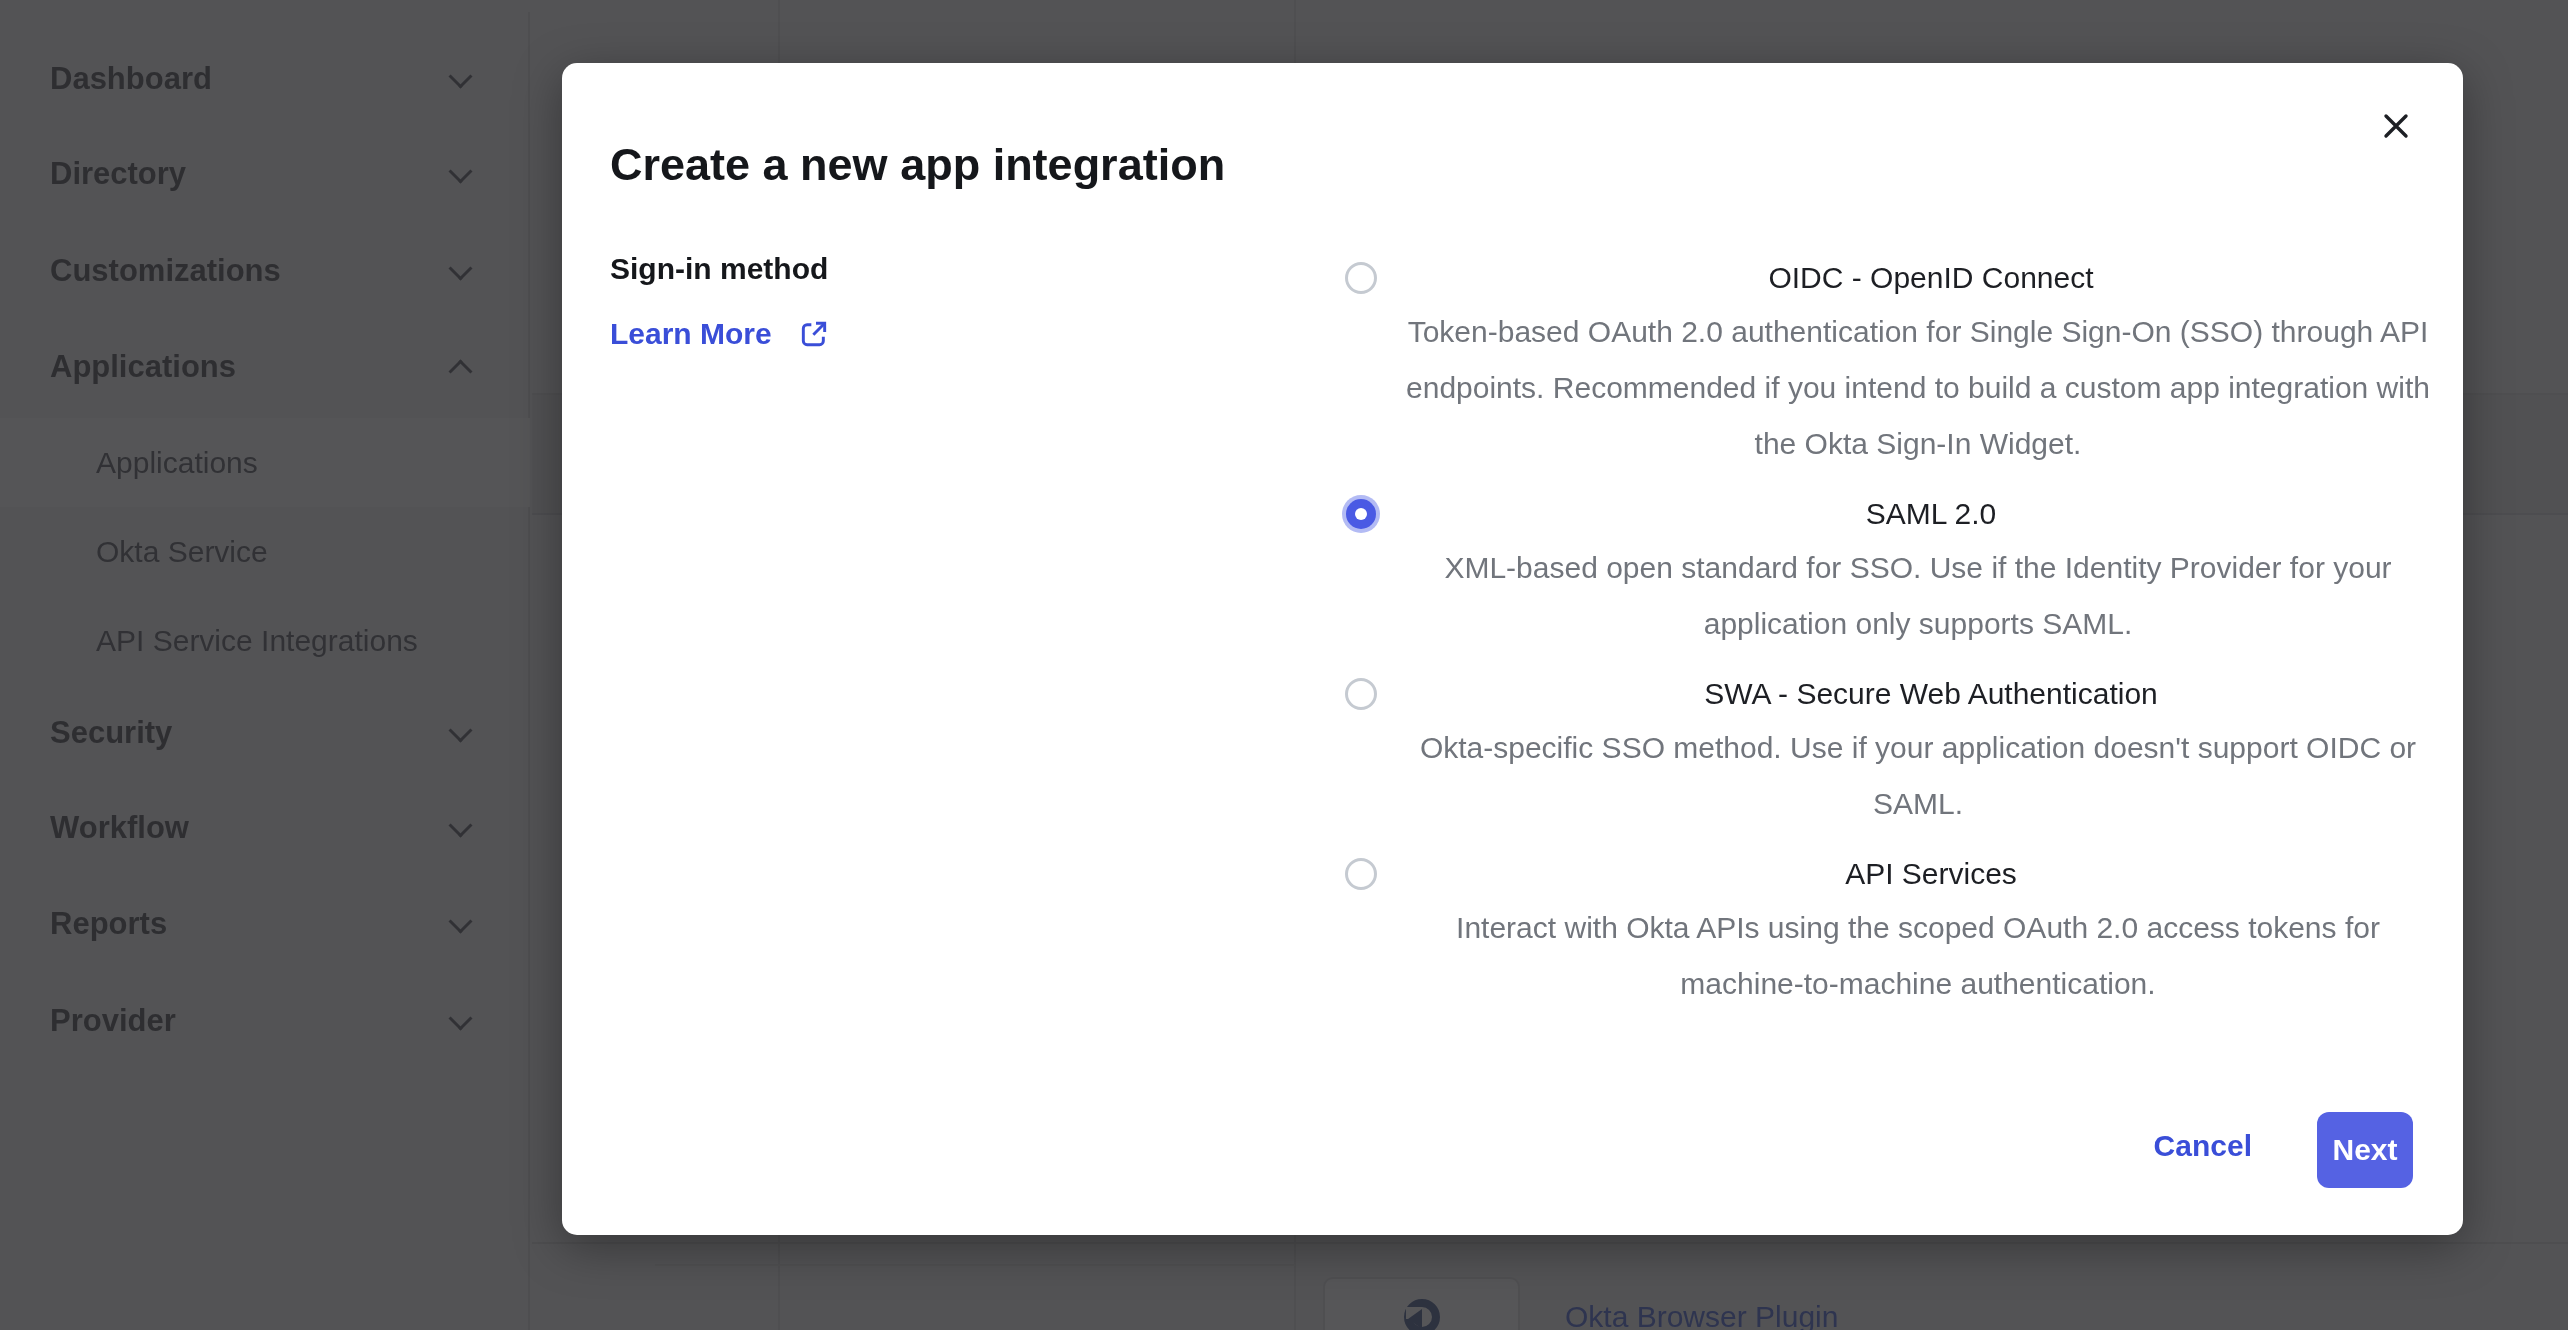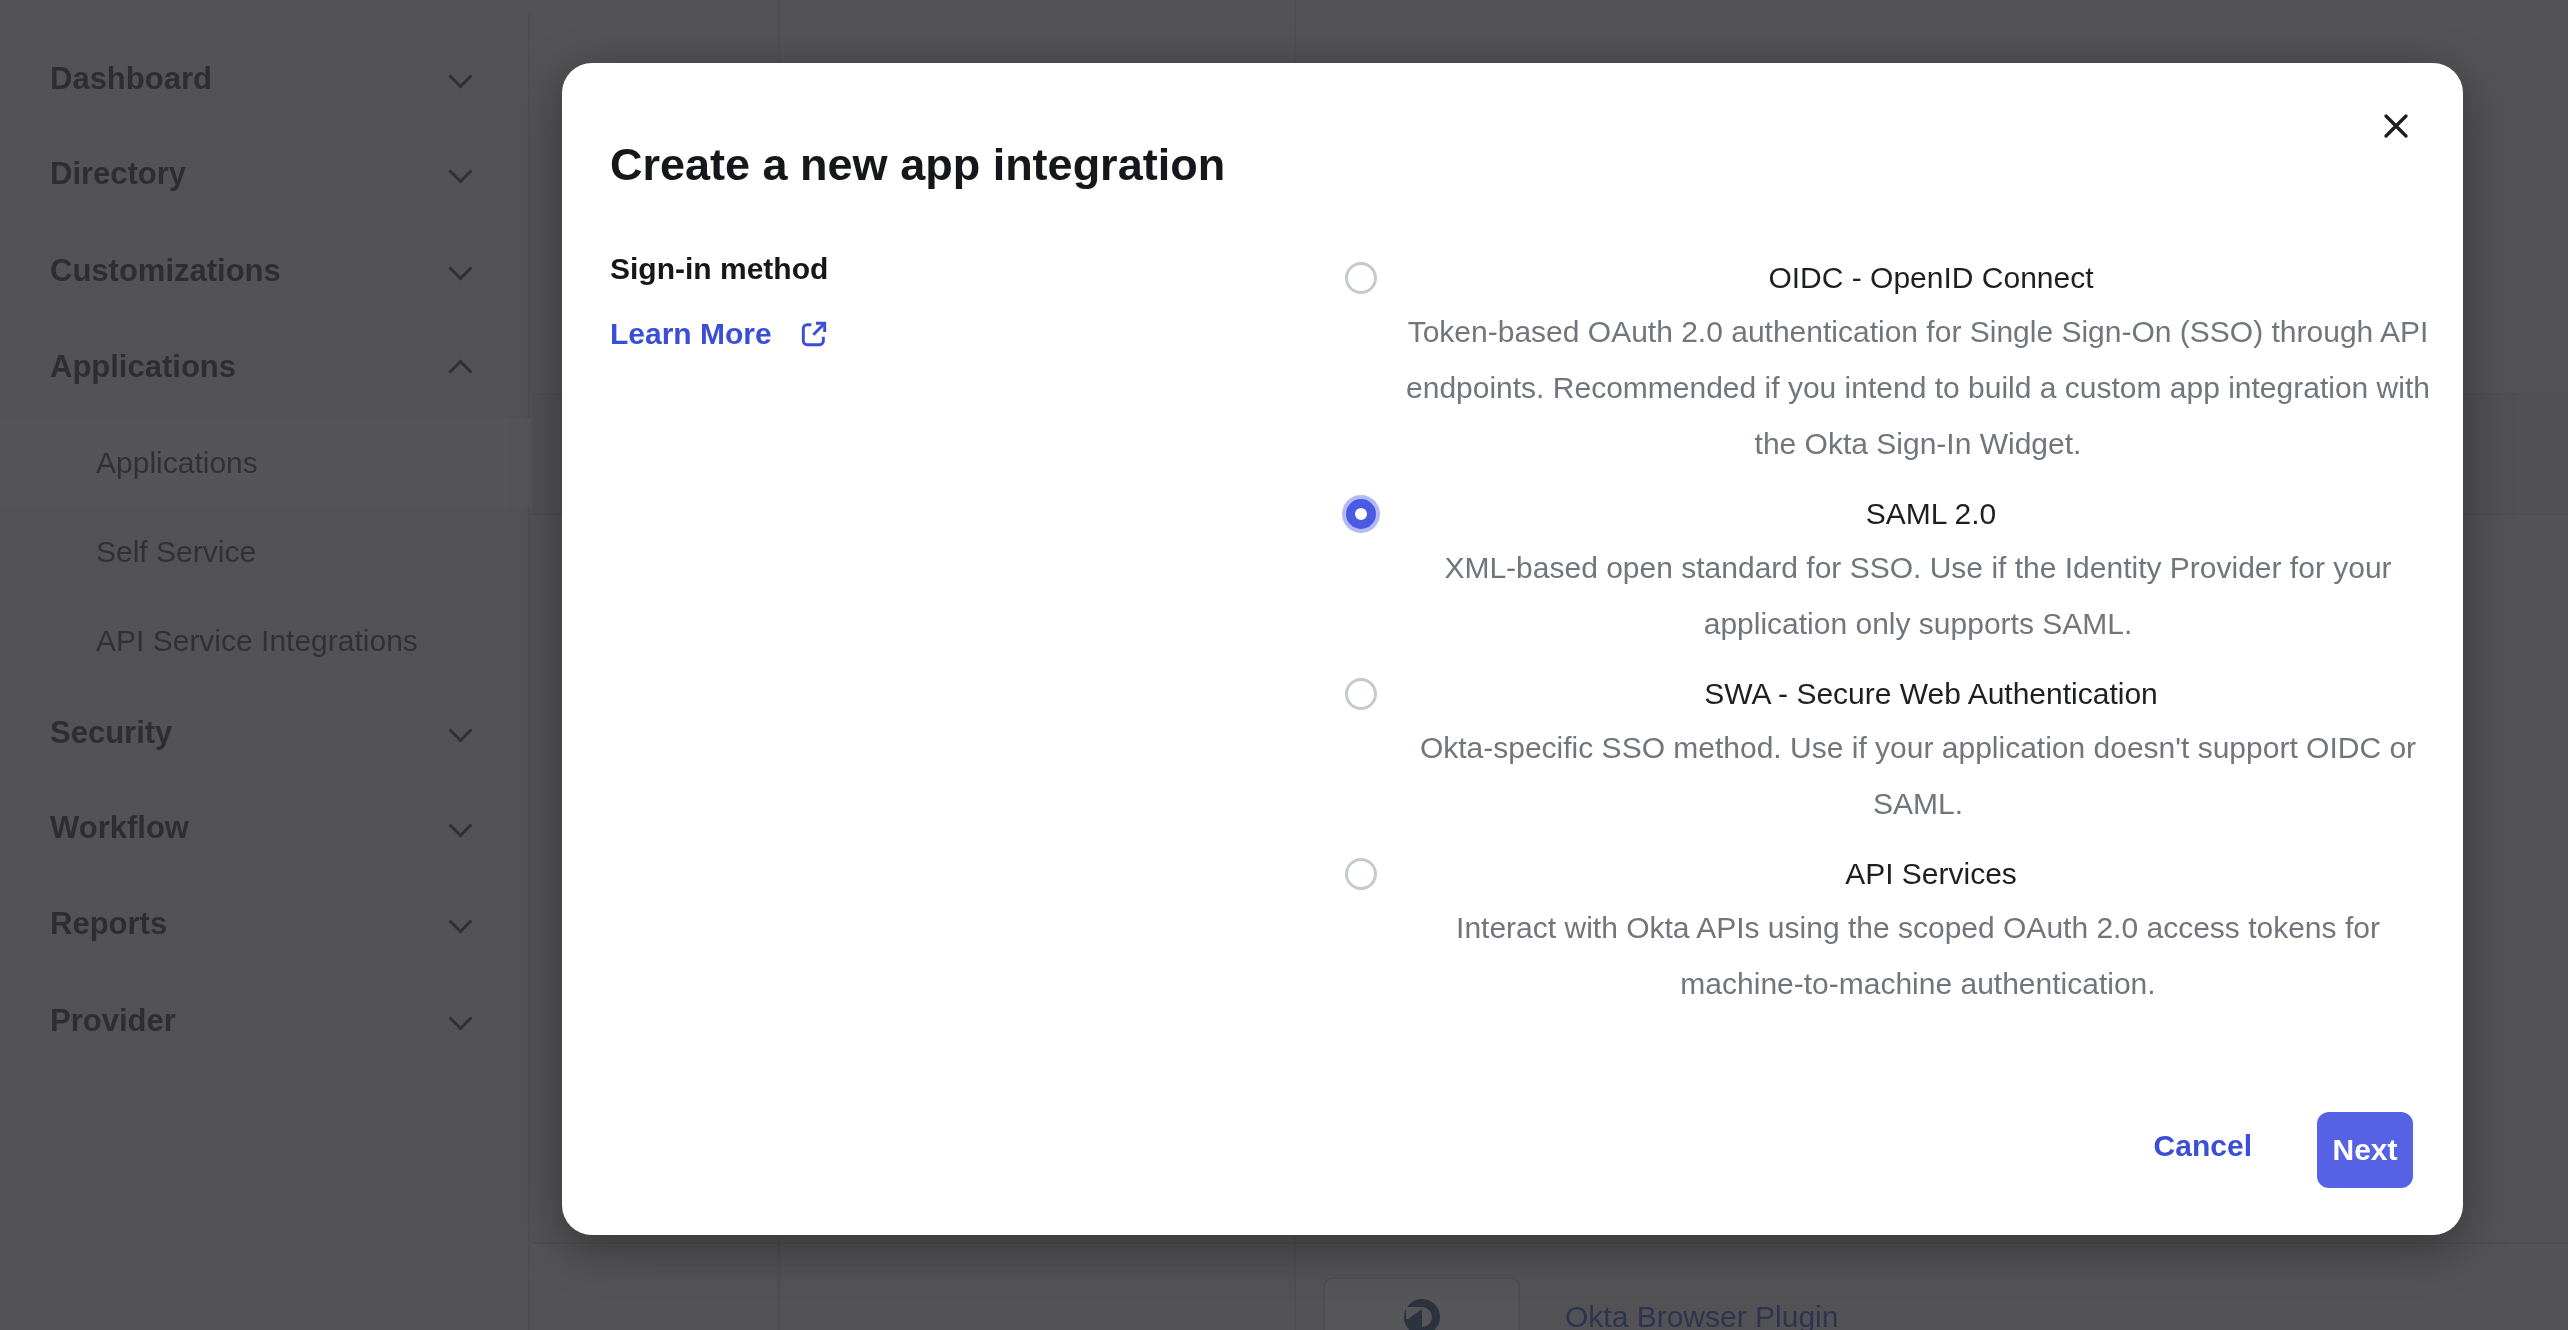--- a/index.html
+++ b/index.html
@@ -33,21 +33,21 @@
                  display:flex; justify-content:center; }
   .plugin-card svg { margin-top:16px; }
   .plugin-link { position:absolute; left:1565px; top:1300px; font-size:30px;
                  color:#2b4bcf; cursor:pointer; }
 
   
   .overlay { position:absolute; inset:0; background:rgba(47,47,49,0.81); z-index:10; }
 
   
   .modal { position:absolute; left:562px; top:63px; width:1901px; height:1172px;
-           background:#ffffff; border-radius:30px; z-index:20;
+           background:#ffffff; border-radius:15px; z-index:20;
            box-shadow:0 12px 48px rgba(0,0,0,0.35); }
   .close-btn { position:absolute; top:38px; right:42px; width:50px; height:50px;
                display:flex; align-items:center; justify-content:center;
                background:none; border:none; cursor:pointer; }
   .modal-title { position:absolute; left:48px; top:76px; font-size:45px; font-weight:700;
                  color:#15171b; }
   .section-label { position:absolute; left:48px; top:189px; font-size:30px; font-weight:700;
                    color:#15171b; }
   .learn-more { position:absolute; left:48px; top:254px; display:flex; align-items:center;
                 gap:26px; cursor:pointer; }
@@ -93,21 +93,21 @@
       <span class="chev down"></span>
     </div>
     <div class="nav-row" style="top:325px">
       <span class="lbl">Applications</span>
       <span class="chev up"></span>
     </div>
     <div class="sub-row selected" style="top:406px">
       <span class="lbl">Applications</span>
     </div>
     <div class="sub-row" style="top:495px">
-      <span class="lbl">Self Service</span>
+      <span class="lbl">Okta Service</span>
     </div>
     <div class="sub-row" style="top:584px">
       <span class="lbl">API Service Integrations</span>
     </div>
     <div class="nav-row" style="top:691px">
       <span class="lbl">Security</span>
       <span class="chev down"></span>
     </div>
     <div class="nav-row" style="top:786px">
       <span class="lbl">Workflow</span>

